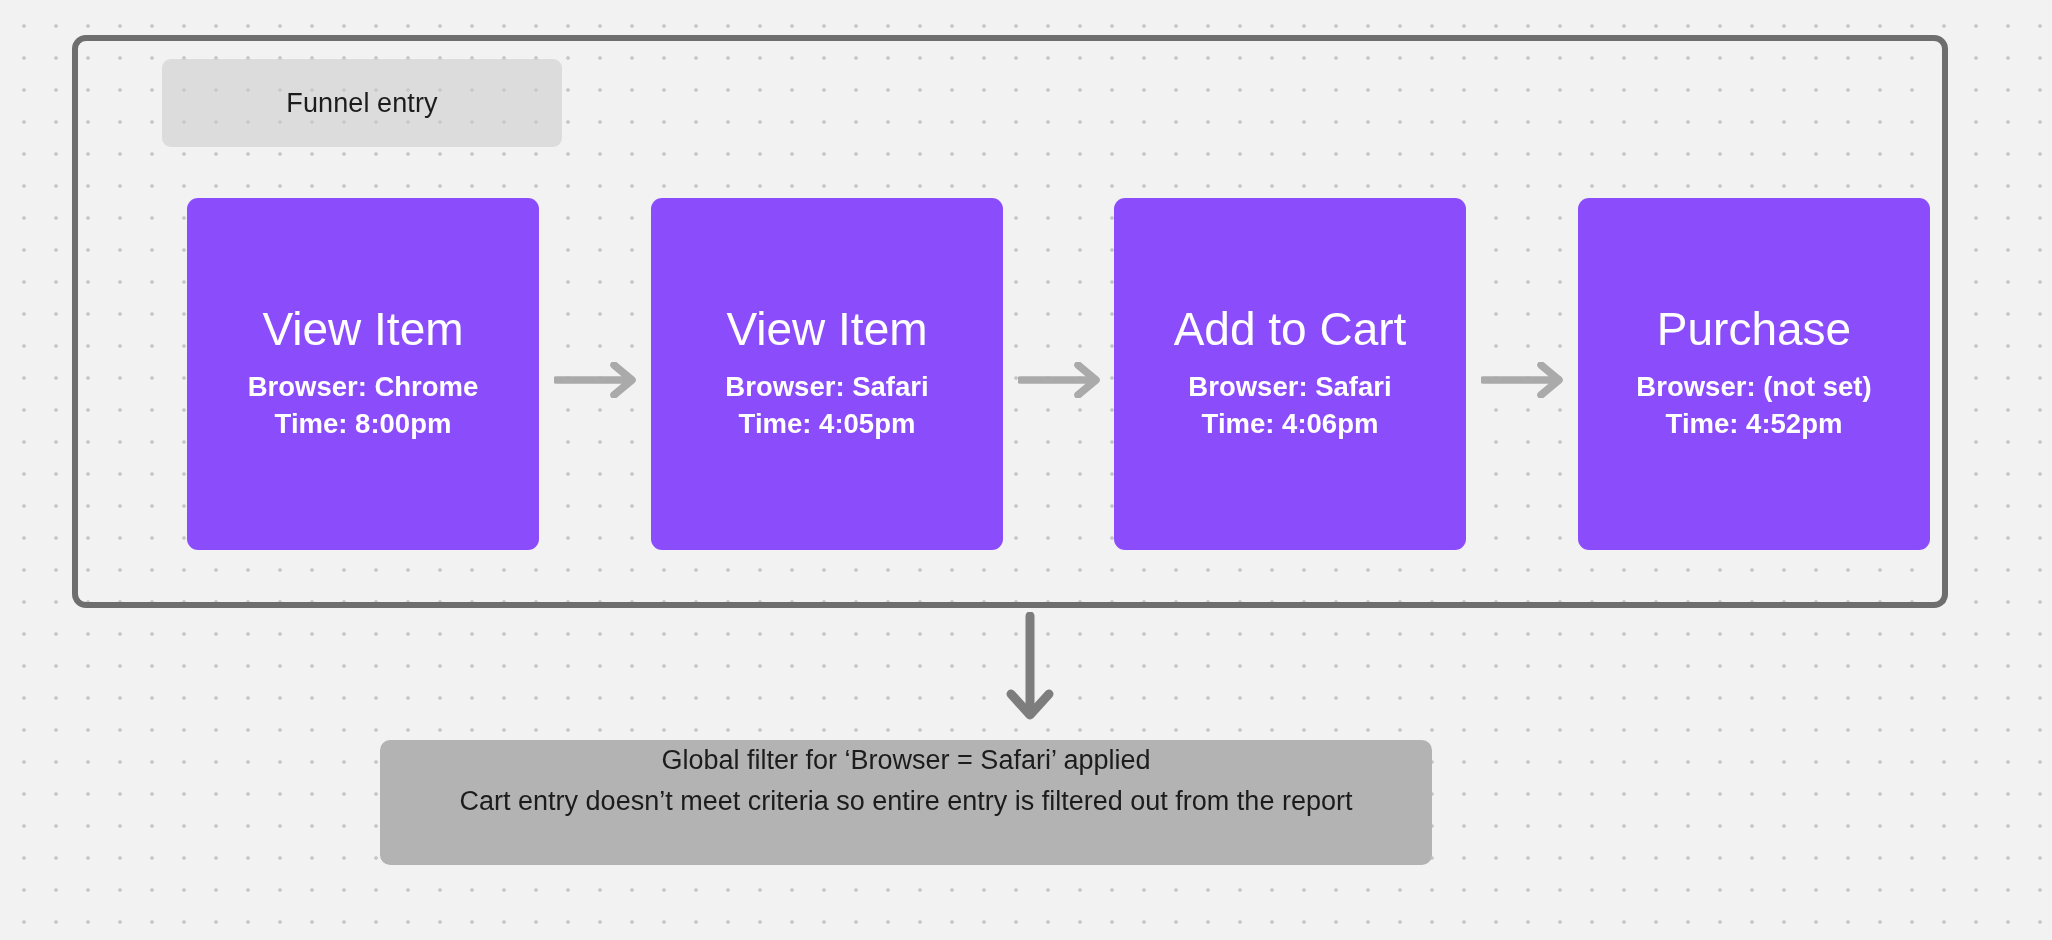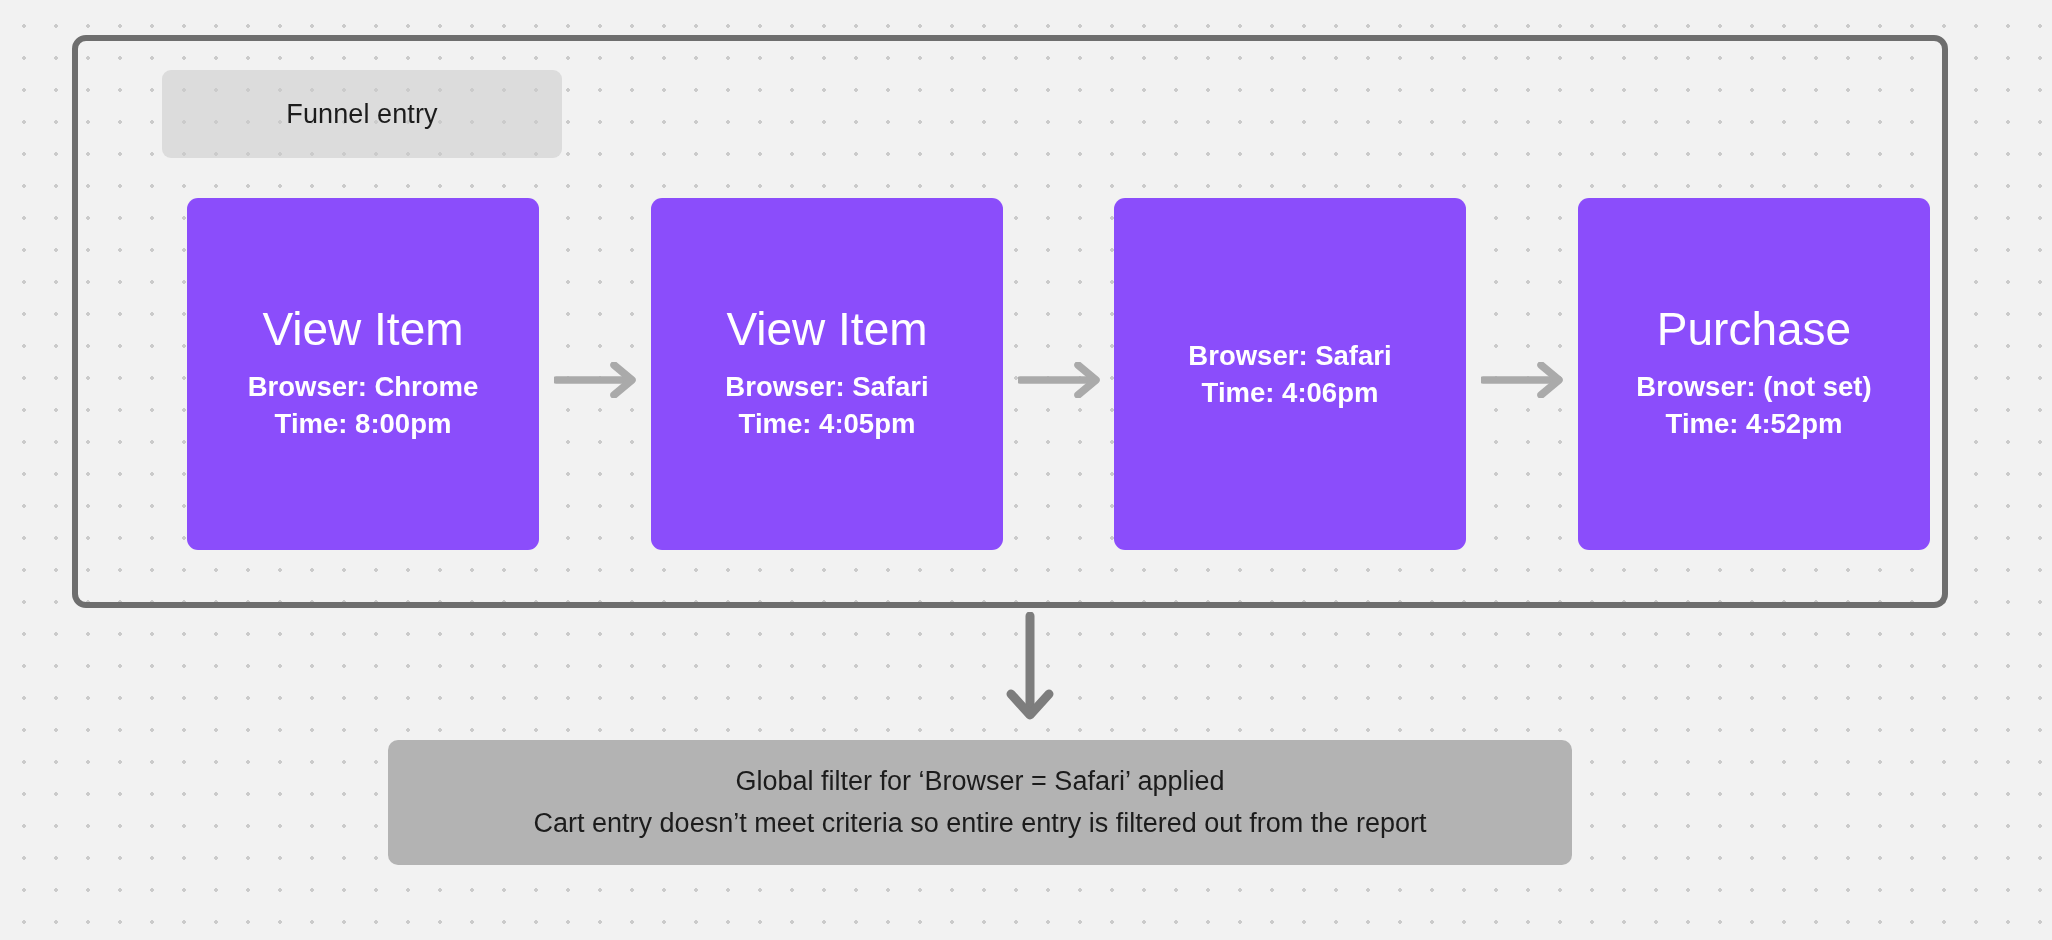--- a/index.html
+++ b/index.html
@@ -30,21 +30,21 @@
     box-sizing: border-box;
     border: 6px solid #6e6e6e;
     border-radius: 14px;
     background: transparent;
   }
 
   
   #funnel-entry-label {
     position: absolute;
     left: 162px;
-    top: 70px;
+    top: 59px;
     width: 400px;
     height: 88px;
     border-radius: 9px;
     background: rgba(203, 203, 203, 0.58);
     display: flex;
     align-items: center;
     justify-content: center;
     color: #1c1c1c;
     font-size: 27px;
     letter-spacing: 0.1px;
@@ -105,31 +105,29 @@
     top: 612px;
     width: 60px;
     height: 118px;
   }
 
   
   #filter-callout {
     position: absolute;
     left: 380px;
     top: 740px;
-    width: 1184px;
+    width: 1052px;
     height: 125px;
     border-radius: 10px;
     background: #b3b3b3;
     display: flex;
     flex-direction: column;
     align-items: center;
-    justify-content: center;
     color: #1c1c1c;
     text-align: center;
-    margin-left: 8px;
   }
 
   #filter-callout .callout-line {
     font-size: 27px;
     line-height: 1.52;
     white-space: nowrap;
   }
 </style>
 </head>
 <body>
@@ -162,20 +160,21 @@
   </div>
 
   <div class="h-arrow" id="h-arrow-1">
     <svg width="92" height="36" viewBox="0 0 92 36" fill="none">
       <path d="M2 18 H74" stroke="#aaaaaa" stroke-width="7.5" stroke-linecap="round"></path>
       <path d="M60 3 L78 18 L60 33" stroke="#aaaaaa" stroke-width="7.5" stroke-linecap="round" stroke-linejoin="round" fill="none"></path>
     </svg>
   </div>
 
   <div class="step-card" id="step-card-2">
+    <div class="step-title">Add to Cart</div>
     <div class="step-meta">Browser: Safari</div>
     <div class="step-meta">Time: 4:06pm</div>
   </div>
 
   <div class="h-arrow" id="h-arrow-2">
     <svg width="92" height="36" viewBox="0 0 92 36" fill="none">
       <path d="M2 18 H74" stroke="#aaaaaa" stroke-width="7.5" stroke-linecap="round"></path>
       <path d="M60 3 L78 18 L60 33" stroke="#aaaaaa" stroke-width="7.5" stroke-linecap="round" stroke-linejoin="round" fill="none"></path>
     </svg>
   </div>

